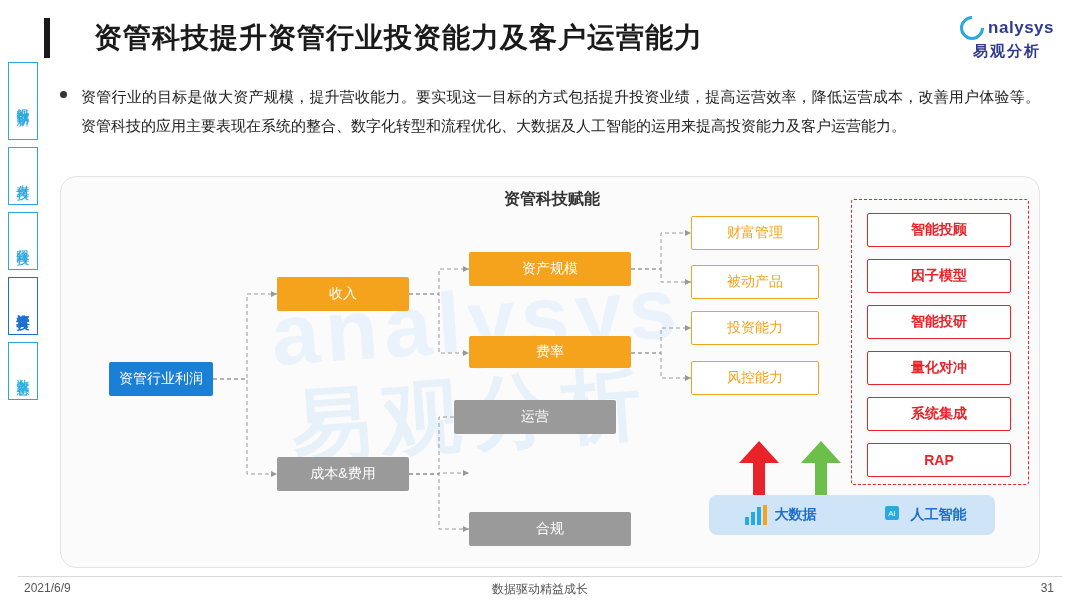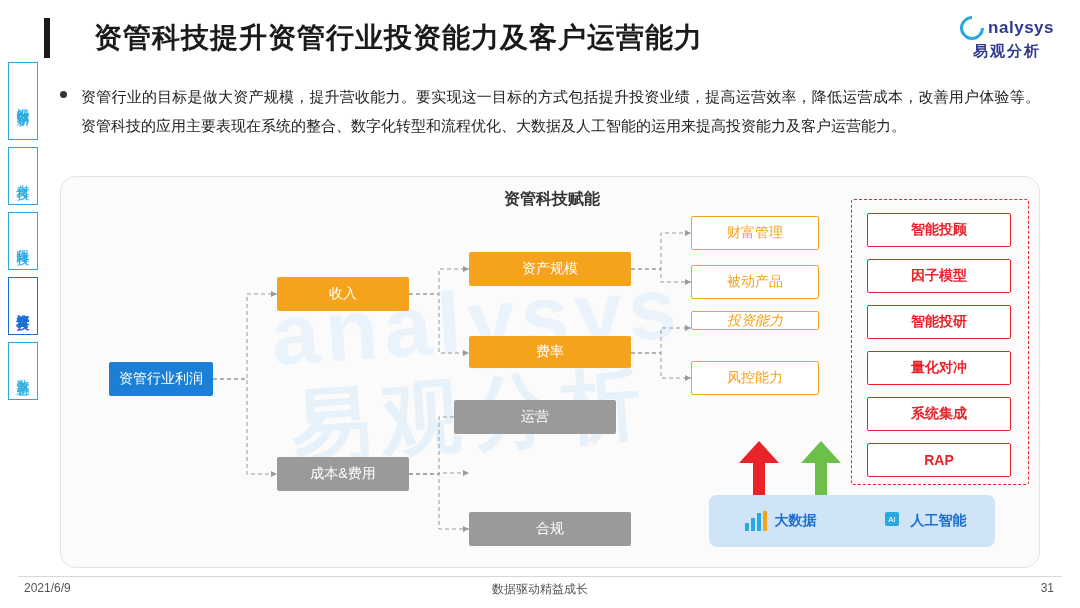--- a/index.html
+++ b/index.html
@@ -95,21 +95,21 @@
 
   .dashed-frame{
     position:absolute;border:1.5px dashed #e8232a;border-radius:3px;
   }
 
   
   svg.wires{position:absolute;left:0;top:0;width:978px;height:390px;pointer-events:none;}
 
   
   .bottom-bar{
-    position:absolute;left:648px;top:318px;width:286px;height:52px;
+    position:absolute;left:648px;top:318px;width:286px;height:40px;
     background:#cfe4f6;border-radius:8px;display:flex;align-items:center;
   }
   .bb-item{flex:1;display:flex;align-items:center;justify-content:center;gap:8px;}
   .bb-label{font-size:14px;color:#1c6fd0;font-weight:bold;}
   .bar-ico{display:flex;align-items:flex-end;gap:2px;height:20px;}
   .bar-ico i{display:block;width:4px;background:#2aa9e0;}
 
   
   .footer-line{
     position:absolute;left:18px;right:18px;top:576px;height:1px;background:#d8d8d8;
@@ -189,21 +189,21 @@
   <div class="box blue" style="left:48px;top:185px;width:104px;height:34px;">资管行业利润</div>
   <div class="box grey" style="left:216px;top:280px;width:132px;height:34px;">成本&amp;费用</div>
 
   <div class="box orange" style="left:408px;top:75px;width:162px;height:34px;">资产规模</div>
   <div class="box orange" style="left:408px;top:159px;width:162px;height:32px;">费率</div>
   <div class="box grey" style="left:393px;top:223px;width:162px;height:34px;">运营</div>
   <div class="box grey" style="left:408px;top:335px;width:162px;height:34px;">合规</div>
 
   <div class="box orange-out" style="left:630px;top:39px;width:128px;height:34px;">财富管理</div>
   <div class="box orange-out" style="left:630px;top:88px;width:128px;height:34px;">被动产品</div>
-  <div class="box orange-out" style="left:630px;top:134px;width:128px;height:19px;font-style:italic;">投资能力</div>
+  <div class="box orange-out" style="left:630px;top:134px;width:128px;height:34px;">投资能力</div>
   <div class="box orange-out" style="left:630px;top:184px;width:128px;height:34px;">风控能力</div>
 
   <div class="dashed-frame" style="left:790px;top:22px;width:176px;height:284px;"></div>
   <div class="box red-out" style="left:806px;top:36px;width:144px;height:34px;">智能投顾</div>
   <div class="box red-out" style="left:806px;top:82px;width:144px;height:34px;">因子模型</div>
   <div class="box red-out" style="left:806px;top:128px;width:144px;height:34px;">智能投研</div>
   <div class="box red-out" style="left:806px;top:174px;width:144px;height:34px;">量化对冲</div>
   <div class="box red-out" style="left:806px;top:220px;width:144px;height:34px;">系统集成</div>
   <div class="box red-out" style="left:806px;top:266px;width:144px;height:34px;">RAP</div>
 

